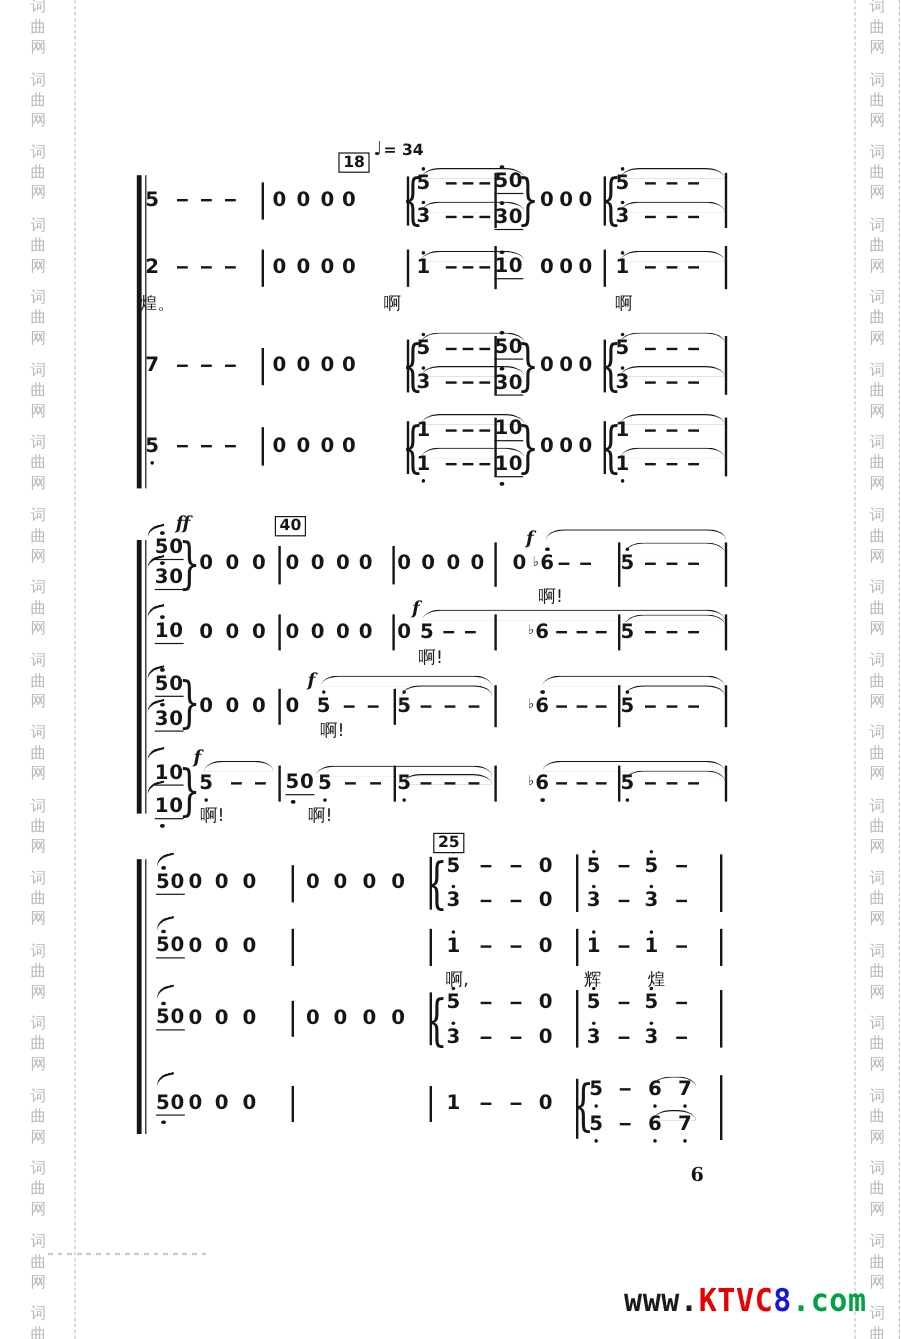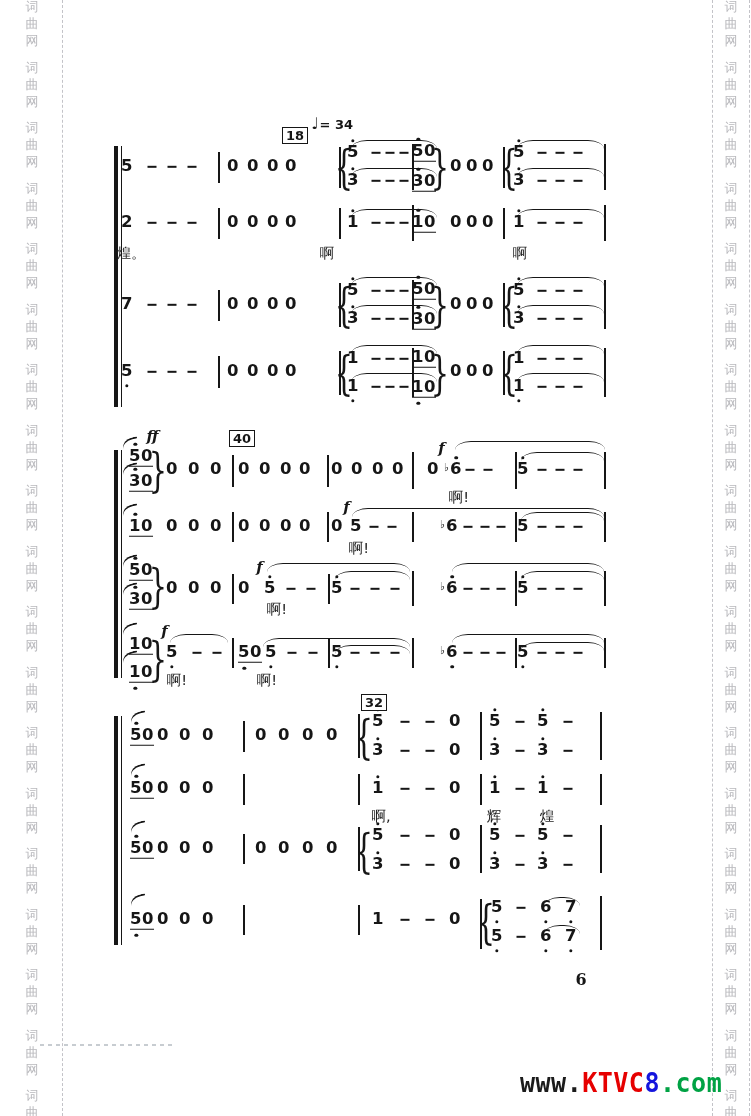--- a/index.html
+++ b/index.html
@@ -443,21 +443,21 @@
       <div class="dyn" style="left: 152px; top: 436px;">ff</div>
       <div class="dyn" style="left: 441px; top: 448px;">f</div>
       <div class="dyn" style="left: 346px; top: 507px;">f</div>
       <div class="dyn" style="left: 259px; top: 567px;">f</div>
       <div class="dyn" style="left: 164px; top: 631px;">f</div>
       <div class="lyric" style="left: 459px; top: 497px;">啊!</div>
       <div class="lyric" style="left: 359px; top: 548px;">啊!</div>
       <div class="lyric" style="left: 277px; top: 609px;">啊!</div>
       <div class="lyric" style="left: 177px; top: 680px;">啊!</div>
       <div class="lyric" style="left: 267px; top: 680px;">啊!</div>
-      <div class="rlabel" style="left: 361px; top: 694px;">32</div>
+      <div class="rlabel" style="left: 361px; top: 694px;">25</div>
       <div class="sysbar" style="left: 114px; top: 716px; height: 229px;"></div>
       <div class="bar" style="left: 243px; top: 721px; height: 31px;"></div>
       <div class="bar" style="left: 358px; top: 714px; height: 44px;"></div>
       <div class="bar" style="left: 480px; top: 712px; height: 48px;"></div>
       <div class="bar" style="left: 600px; top: 712px; height: 48px;"></div>
       <div class="bar" style="left: 243px; top: 774px; height: 31px;"></div>
       <div class="bar" style="left: 358px; top: 774px; height: 31px;"></div>
       <div class="bar" style="left: 480px; top: 774px; height: 31px;"></div>
       <div class="bar" style="left: 600px; top: 774px; height: 31px;"></div>
       <div class="bar" style="left: 243px; top: 834px; height: 30px;"></div>

